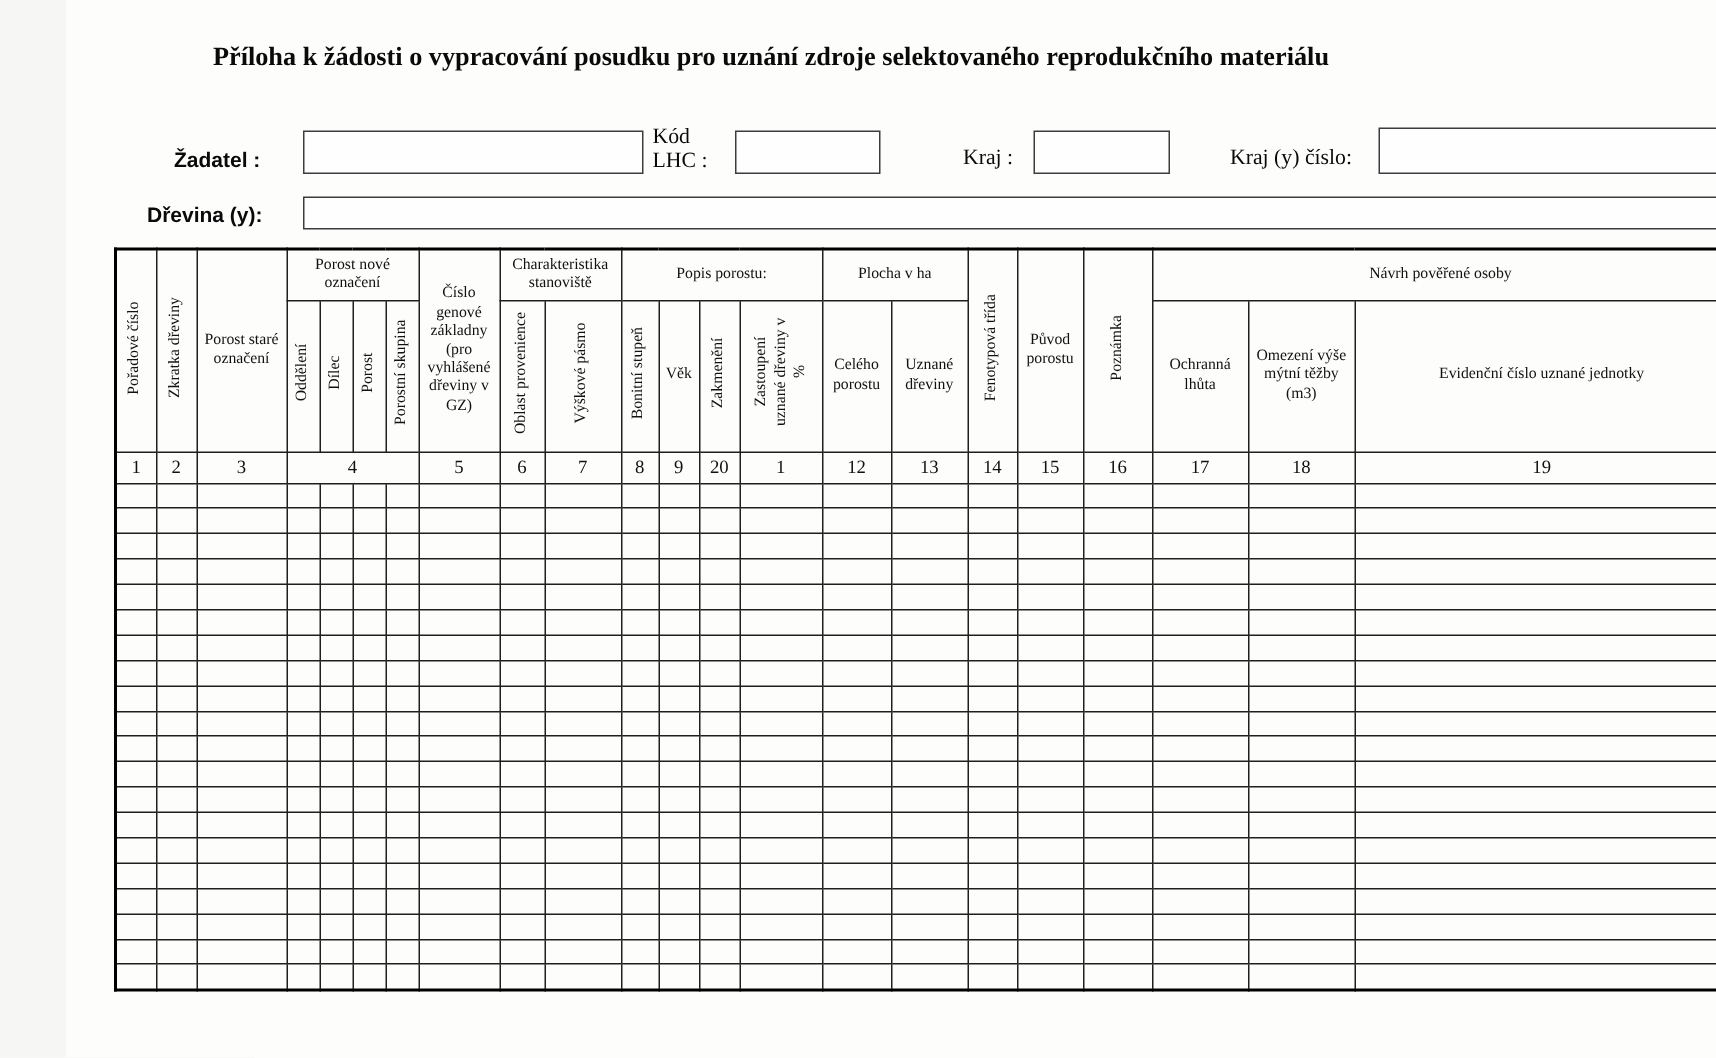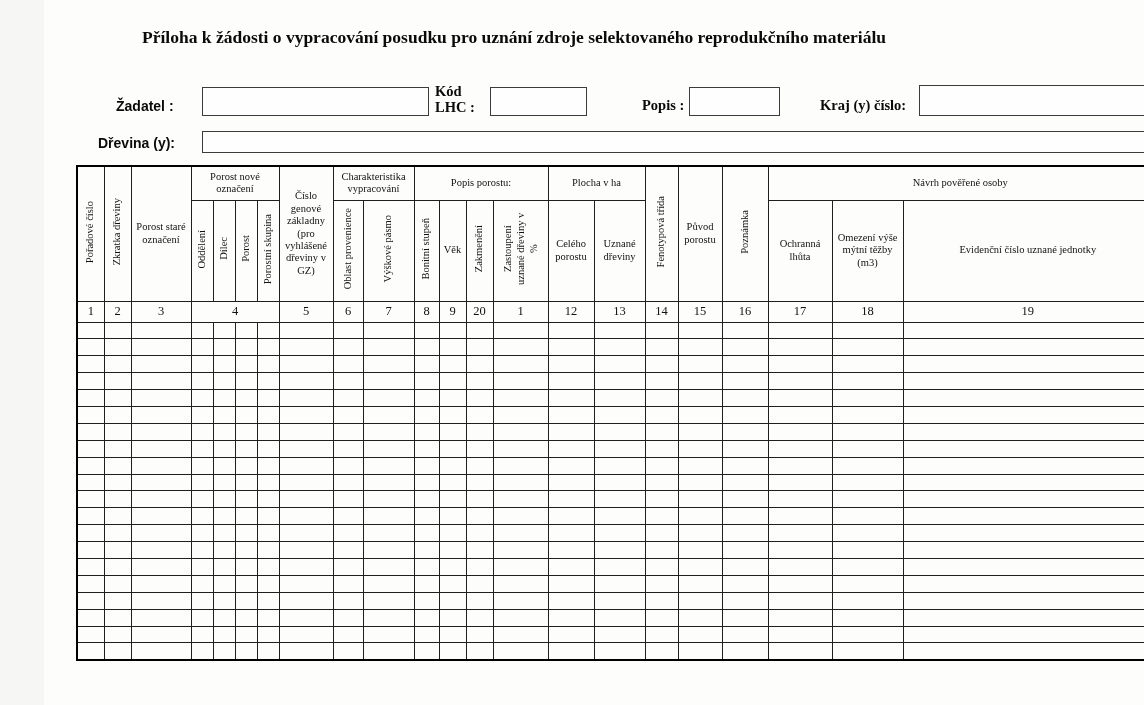--- a/index.html
+++ b/index.html
@@ -7,21 +7,21 @@
   .page {
     position:relative; width:1144px; height:705px; background:#fdfdfc;
     font-family:"Liberation Serif", serif; color:#0a0a0a; overflow:hidden;margin-left:44px;
   }
   .title {
     position:absolute; left:40px; top:27px; width:860px;
     text-align:center; font-weight:bold; font-size:17.5px; line-height:1.17;
     font-family:"Liberation Serif", serif;
   }
   .lbl-sans { position:absolute; font-family:"Liberation Sans", sans-serif; font-weight:bold; font-size:14px; }
-  .lbl-serif { position:absolute; font-family:"Liberation Serif", serif; font-weight:bold; font-size:14.5px; line-height:1.1; }
+  .lbl-serif { position:absolute; font-family:"Liberation Serif", serif; font-weight:normal; font-size:14.5px; line-height:1.1; }
   .box { position:absolute; border:1px solid #3c3c3c; background:#fefefe; }
 
   table.form {
     position:absolute; left:32px; top:165px; width:1076px;
     border-collapse:collapse; table-layout:fixed;
     border:2px solid #000;
   }
   table.form th, table.form td {
     border:1px solid #1f1f1f; padding:1px 2px;
     font-weight:normal; font-size:10.5px; line-height:1.18;
@@ -52,21 +52,21 @@
 
   <div class="lbl-sans" style="left:72px; top:98px;">Žadatel :</div>
   <div class="box" style="left:158px; top:87px; width:227px; height:29px;"></div>
 
   <div class="lbl-serif" style="left:391px; top:84px;">
     <span>Kód</span><br>
     <span>LHC :</span>
   </div>
   <div class="box" style="left:446px; top:87px; width:97px; height:29px;"></div>
 
-  <div class="lbl-serif" style="left:598px; top:98px;">Popis :</div>
+  <div class="lbl-serif" style="left:598px; top:98px;">Kraj :</div>
   <div class="box" style="left:645px; top:87px; width:91px; height:29px;"></div>
 
   <div class="lbl-serif" style="left:776px; top:98px;">Kraj (y) číslo:</div>
   <div class="box" style="left:875px; top:85px; width:228px; height:31px;"></div>
 
   <div class="lbl-sans" style="left:54px; top:135px;">Dřevina (y):</div>
   <div class="box" style="left:158px; top:131px; width:945px; height:22px;"></div>
 
   <table class="form">
     <colgroup>
@@ -93,21 +93,21 @@
         <col style="width:71px">
         <col style="width:250px">
     </colgroup>
     <thead>
       <tr class="grp">
         <th rowspan="2"><span class="v">Pořadové číslo</span></th>
         <th rowspan="2"><span class="v">Zkratka dřeviny</span></th>
         <th rowspan="2">Porost staré označení</th>
         <th colspan="4">Porost nové označení</th>
         <th rowspan="2" class="wrapword">Číslo genové základny (pro vyhlášené dřeviny v GZ)</th>
-        <th colspan="2">Charakteristika vypracování</th>
+        <th colspan="2">Charakteristika stanoviště</th>
         <th colspan="4">Popis porostu:</th>
         <th colspan="2">Plocha v ha</th>
         <th rowspan="2"><span class="v">Fenotypová třída</span></th>
         <th rowspan="2">Původ porostu</th>
         <th rowspan="2"><span class="v">Poznámka</span></th>
         <th colspan="3" class="b">Návrh pověřené osoby</th>
       </tr>
       <tr class="sub">
         <th><span class="v">Oddělení</span></th>
         <th><span class="v">Dílec</span></th>

